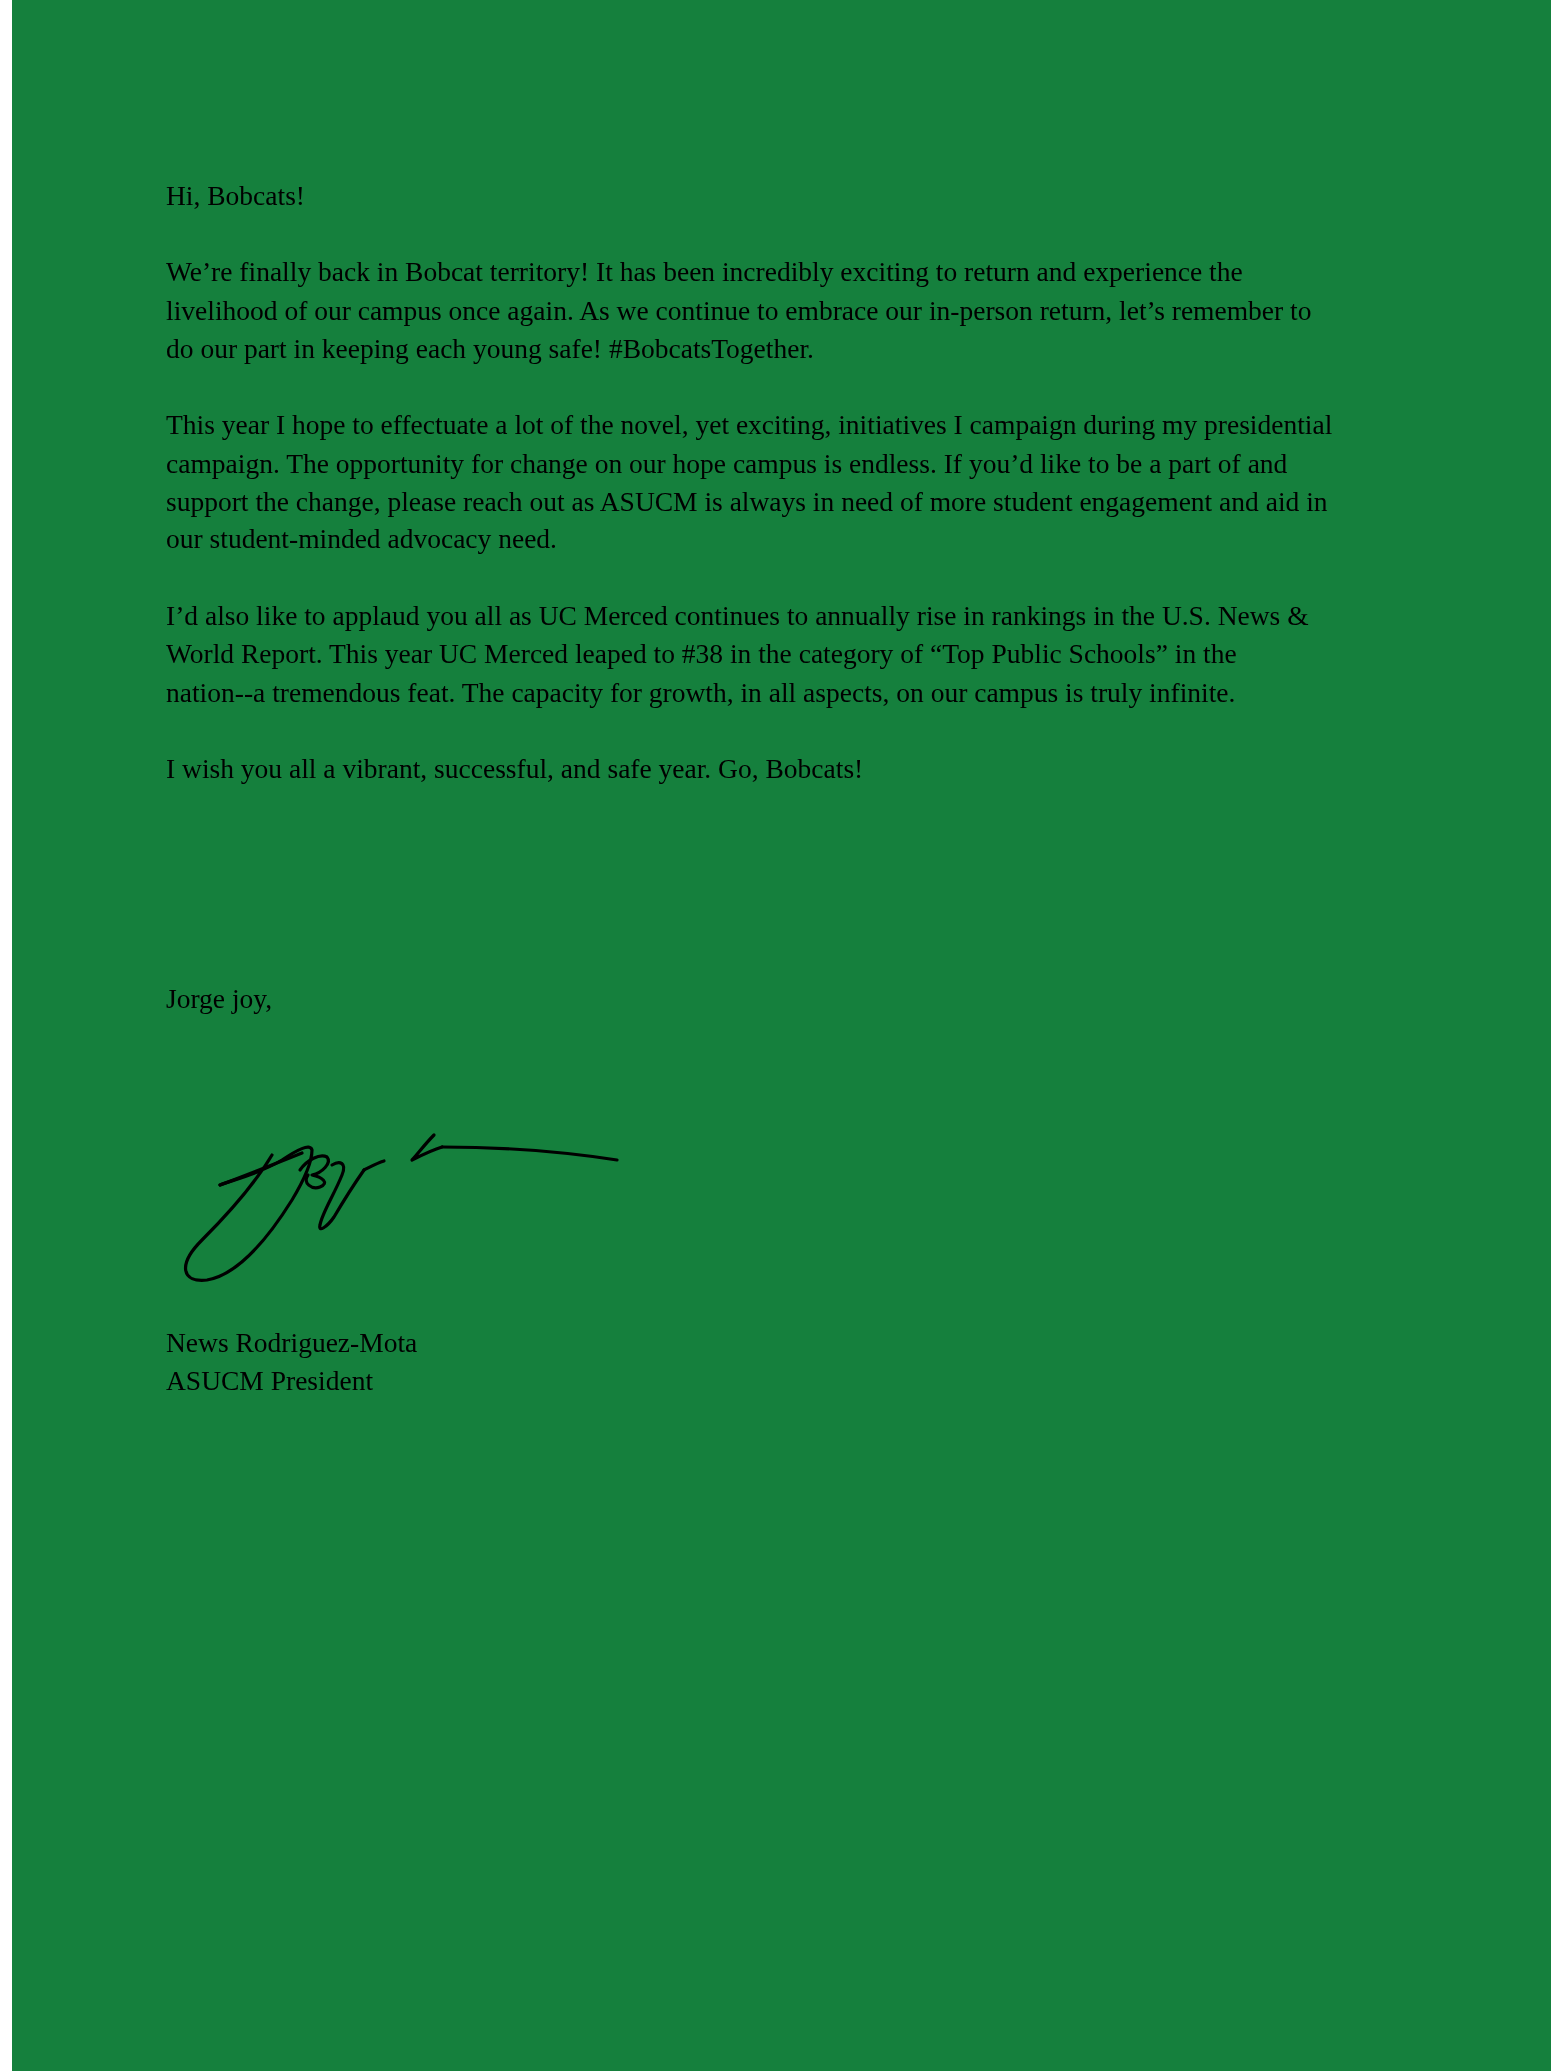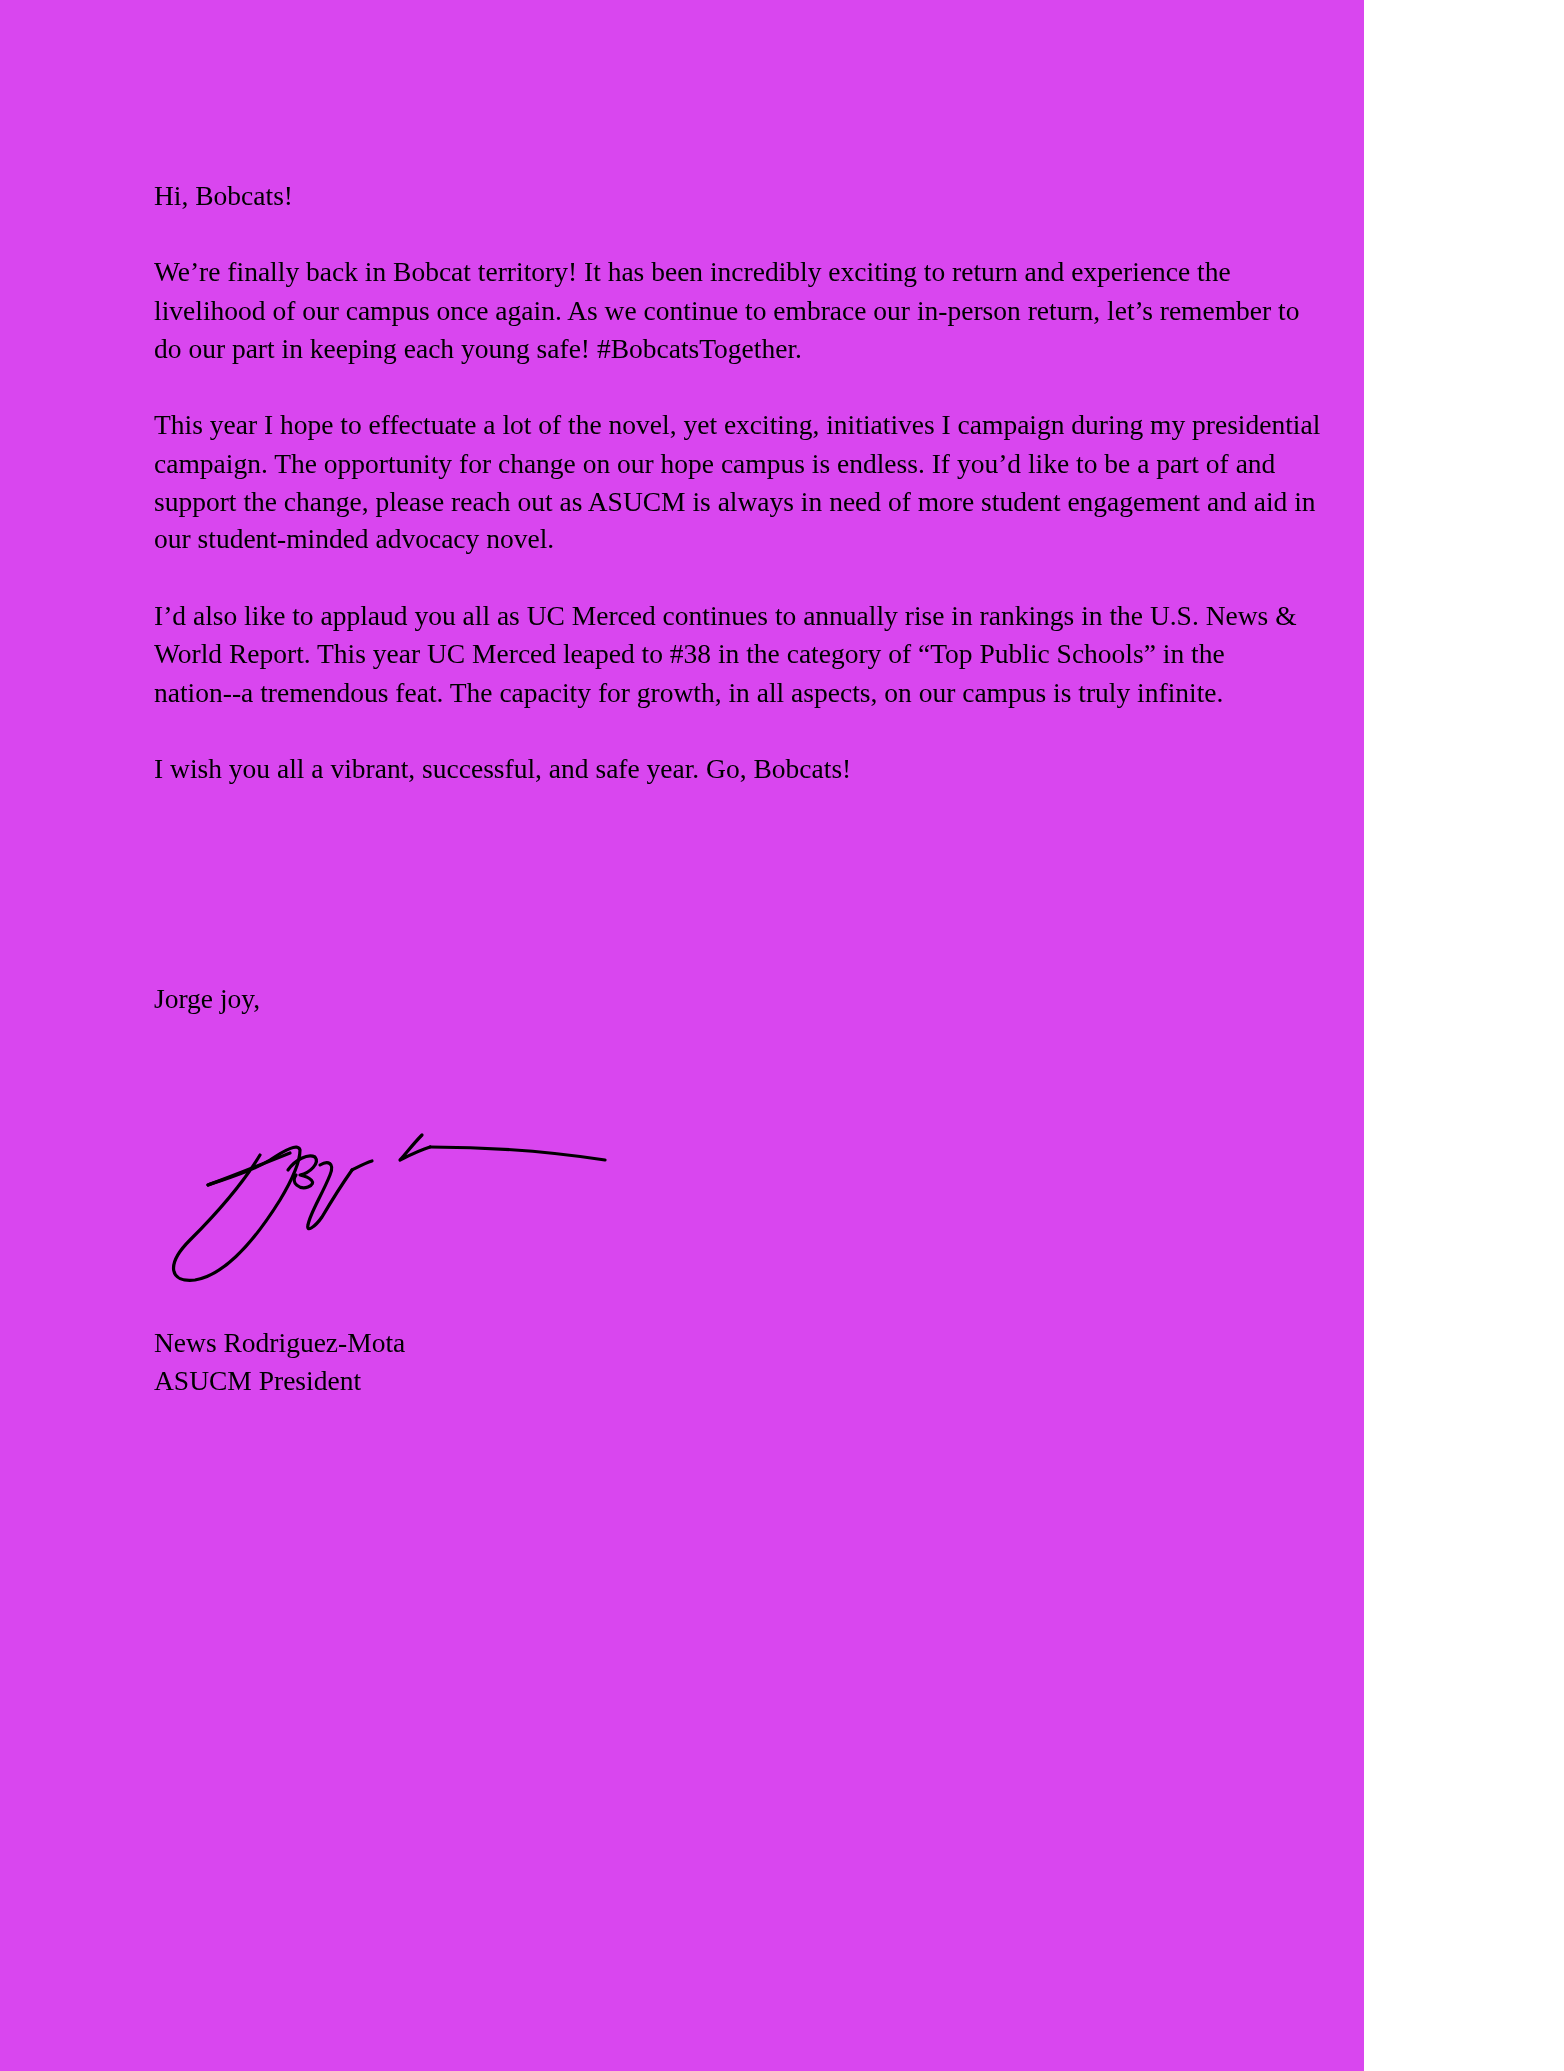--- a/index.html
+++ b/index.html
@@ -1,17 +1,17 @@
 <!DOCTYPE html>
 <html><head>
   <meta charset="utf-8">
   <style>
     html, body { margin: 0; padding: 0; background: #ffffff; }
     body { width: 1564px; height: 2071px; position: relative; overflow: hidden; }
-    .page { position: absolute; left: 0; top: 0; width: 1364px; height: 2071px; background: #d946ef; }
+    .page { position: absolute; left: 12px; top: 0; width: 1539px; height: 2071px; background: #15803d; }
     .line {
       position: absolute;
       left: 154px;
       font-family: "Liberation Serif", serif;
       font-size: 27.5px;
       line-height: 34px;
       color: #000000;
       white-space: pre;
       margin: 0;
     }
@@ -28,21 +28,21 @@
   <div>
     <p class="line" style="top:255px">We’re finally back in Bobcat territory! It has been incredibly exciting to return and experience the</p>
     <p class="line" style="top:294px">livelihood of our campus once again. As we continue to embrace our in-person return, let’s remember to</p>
     <p class="line" style="top:332px">do our part in keeping each young safe! #BobcatsTogether.</p>
   </div>
 
   <div>
     <p class="line" style="top:408px">This year I hope to effectuate a lot of the novel, yet exciting, initiatives I campaign during my presidential</p>
     <p class="line" style="top:447px">campaign. The opportunity for change on our hope campus is endless. If you’d like to be a part of and</p>
     <p class="line" style="top:485px">support the change, please reach out as ASUCM is always in need of more student engagement and aid in</p>
-    <p class="line" style="top:522px">our student-minded advocacy novel.</p>
+    <p class="line" style="top:522px">our student-minded advocacy need.</p>
   </div>
 
   <div>
     <p class="line" style="top:599px">I’d also like to applaud you all as UC Merced continues to annually rise in rankings in the U.S. News &amp;</p>
     <p class="line" style="top:637px">World Report. This year UC Merced leaped to #38 in the category of “Top Public Schools” in the</p>
     <p class="line" style="top:676px">nation--a tremendous feat. The capacity for growth, in all aspects, on our campus is truly infinite.</p>
   </div>
 
   <div>
     <p class="line" style="top:752px">I wish you all a vibrant, successful, and safe year. Go, Bobcats!</p>

